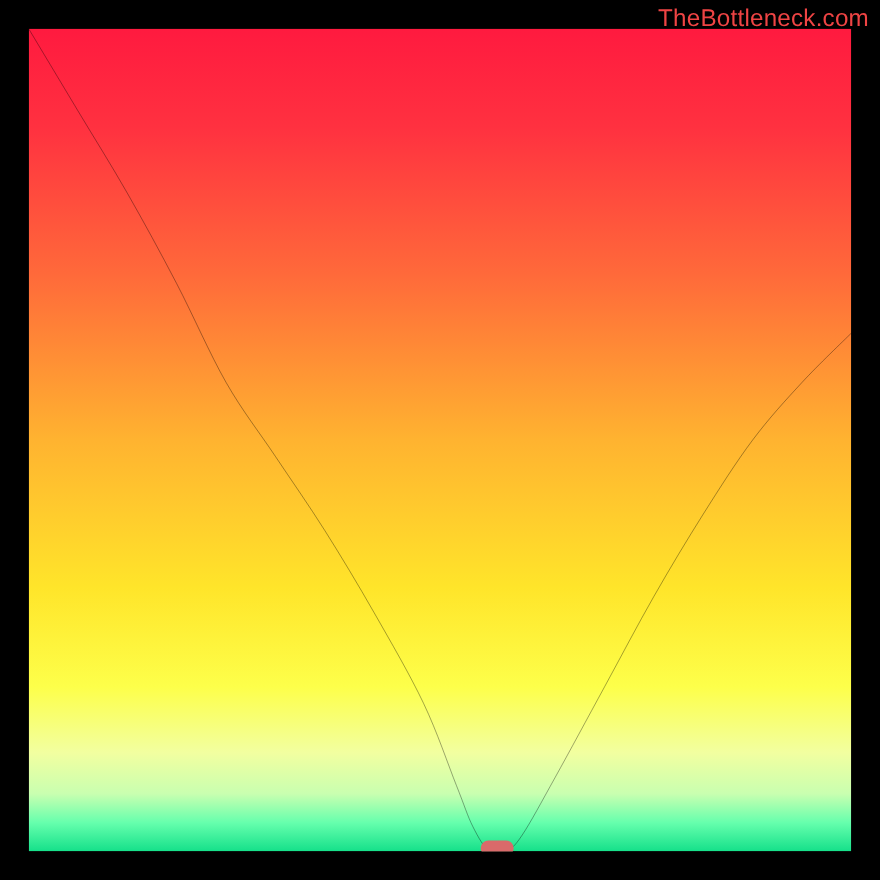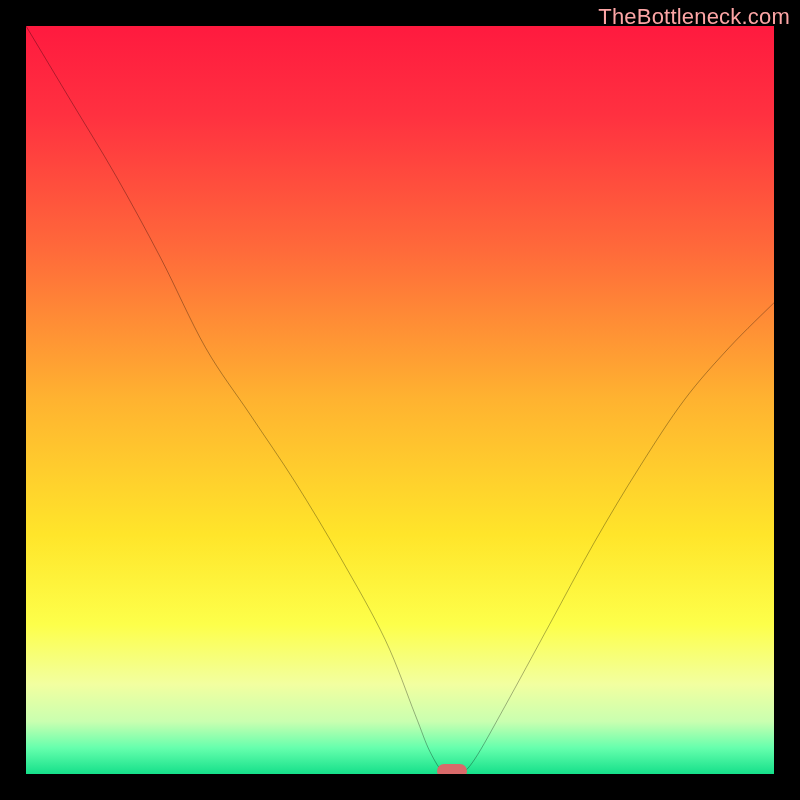--- a/index.html
+++ b/index.html
@@ -8,21 +8,21 @@
     width: 800px;
     height: 800px;
     background: #000;
     position: relative;
     font-family: Arial, Helvetica, sans-serif;
   }
   .watermark {
     position: absolute;
     top: 4px;
     right: 10px;
-    color: #fca5a5;
+    color: #ef4444;
     font-size: 22px;
     font-weight: 500;
     z-index: 10;
     letter-spacing: 0.2px;
   }
   .plot-area {
     position: absolute;
     left: 26px;
     top: 26px;
     width: 748px;

